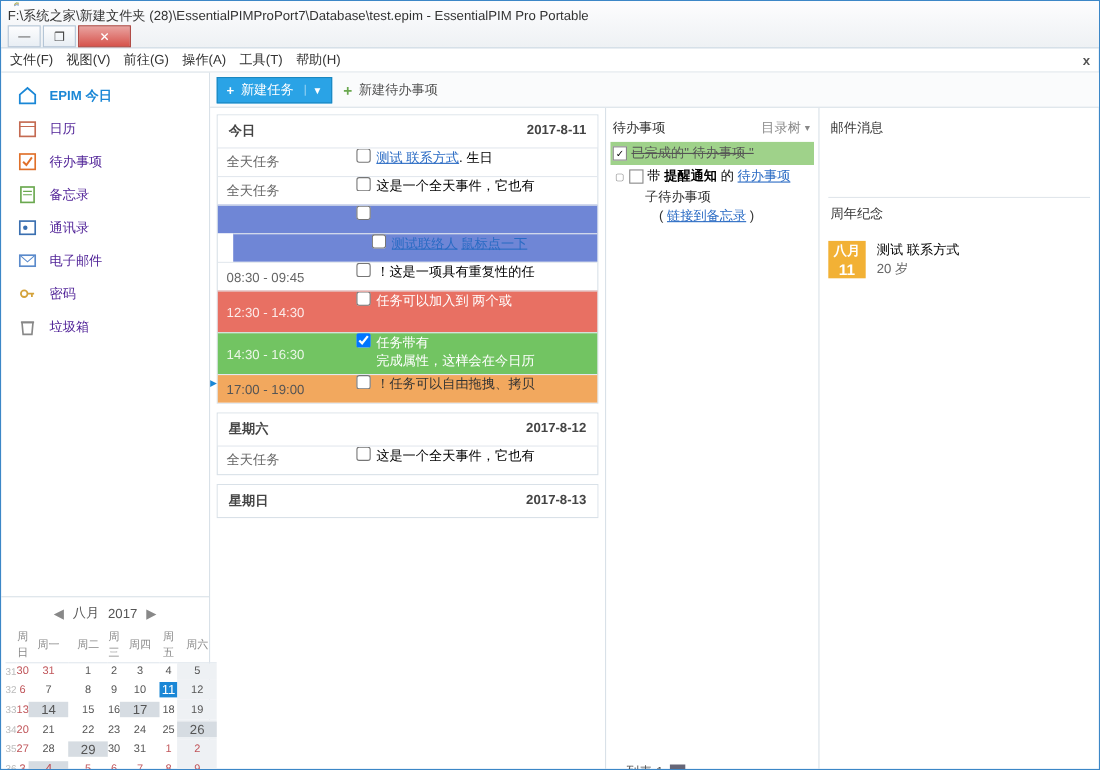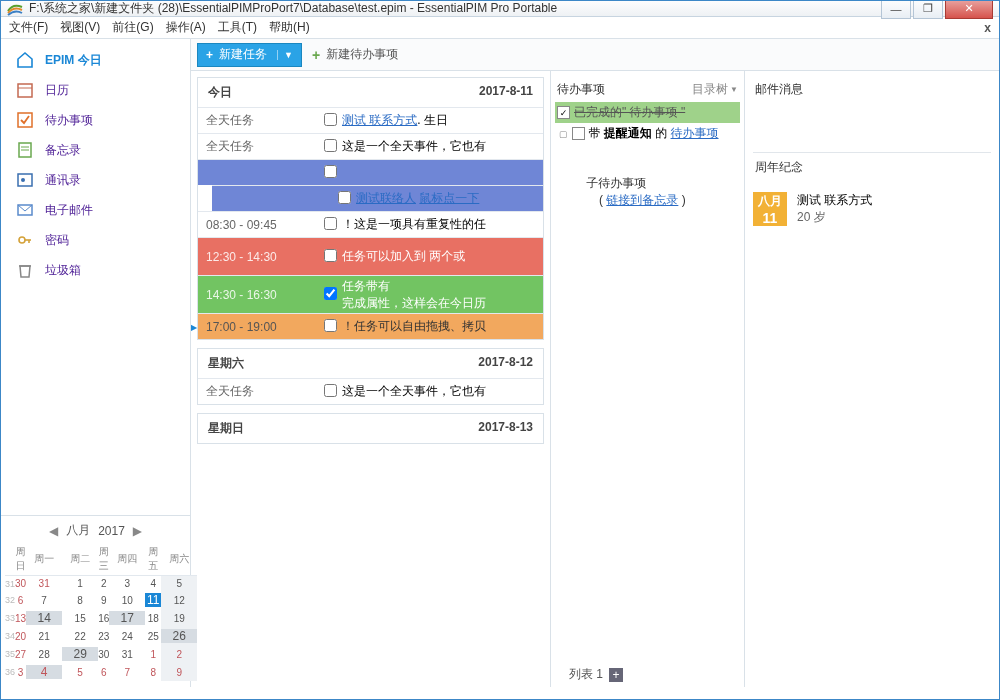--- a/index.html
+++ b/index.html
@@ -1,17 +1,17 @@
 <!DOCTYPE html>
 <html><head>
 <meta charset="utf-8">
 <style>
 * { margin: 0; padding: 0; box-sizing: border-box; font-family: "Microsoft YaHei", "Segoe UI", Tahoma, sans-serif; font-size: 12px; }
 body { background: #fff; width: 1000px; height: 700px; overflow: hidden; border: 1px solid #3c87c7; position: relative; }
-.titlebar { height: 16px; background: linear-gradient(#fdfdfe,#eef1f4); display: flex; align-items: center; padding: 0 6px; border-bottom: 1px solid #c7d4e0; }
+.titlebar { height: 43px; background: linear-gradient(#fdfdfe,#eef1f4); display: flex; padding: 0 6px; border-bottom: 1px solid #c7d4e0; flex-direction: column; }
 .titlebar .app-icon { width: 16px; height: 16px; margin-right: 6px; }
 .titlebar .title { flex: 1; color: #333; }
 .win-buttons { display: flex; gap: 2px; }
 .win-btn { width: 30px; height: 20px; display:flex; align-items:center; justify-content:center; border:1px solid #b4c5d6; background:linear-gradient(#fdfdfe,#e8eef4); font-size:11px; color:#444; }
 .win-btn.close { background: linear-gradient(#e9a3a0,#d6534c); color:#fff; border-color:#aa3a33; width:48px; }
 .menubar { height: 22px; display:flex; align-items:center; padding: 0 8px; gap: 12px; border-bottom:1px solid #d9e1e8; }
 .menubar span { color:#333; }
 .menubar .closex { margin-left:auto; color:#555; font-weight:bold; cursor:pointer; }
 .content { display:flex; height: calc(100% - 50px); }
 .sidebar { width: 190px; display:flex; flex-direction:column; border-right:1px solid #d9e1e8; }
@@ -37,41 +37,41 @@
 .btn-primary .drop { border-left:1px solid rgba(255,255,255,.5); padding-left:6px; margin-left:4px; font-size:9px; }
 .btn-sec { display:flex; align-items:center; gap:6px; color:#555; }
 .btn-sec .plus { color:#6aa84f; font-weight:bold; font-size:14px; }
 .panels { flex:1; display:flex; overflow:hidden; }
 .col { border-right:1px solid #d9e1e8; display:flex; flex-direction:column; }
 .col1 { width: 360px; padding:6px; overflow:auto; }
 .col2 { width: 194px; padding:6px 4px; position:relative; }
 .col3 { flex:1; padding:6px 8px; }
 .daycard { border:1px solid #d9e1e8; margin-bottom:8px; }
 .dayhead { display:flex; justify-content:space-between; padding:6px 10px; font-size:15px; font-weight:bold; color:#444; background:#fff; }
-.dayrow { display:flex; align-items:center; border-top:1px solid #e3e8ee; height:26px; font-size:12px; }
+.dayrow { display:flex; border-top:1px solid #e3e8ee; height:26px; font-size:12px; }
 .dayrow .time { width:120px; padding-left:8px; color:#666; display:flex; align-items:center; height:100%; }
 .dayrow .chk { width:24px; text-align:center; }
 .dayrow .desc { flex:1; padding-right:6px; white-space:nowrap; overflow:hidden; text-overflow:ellipsis; }
 .dayrow .tick { position:absolute; left:-10px; color:#1a87d6; }
 .link { color:#2a6bc4; text-decoration:underline; }
 .bg-blue { background:#6f86d6; color:#fff; }
 .bg-blue .time{color:rgba(255,255,255,.8);} 
 .bg-red { background:#e87063; color:#fff; }
 .bg-red .time{color:rgba(255,255,255,.85);} 
 .bg-green { background:#72c462; color:#fff; }
 .bg-green .time{color:rgba(255,255,255,.85);} 
 .bg-orange { background:#f2a85e; color:#333; }
 .bg-orange .time{color:#555;}
 .sec-head { display:flex; justify-content:space-between; align-items:center; padding:4px 2px; color:#333; font-size:14px; }
 .sec-head .mode { color:#888; font-size:11px; display:flex; align-items:center; gap:2px; }
 .todo-item { display:flex; align-items:center; gap:4px; padding:2px 2px; font-size:12px; }
 .todo-item.done { background:#9fd28a; }
 .todo-item.done .lbl { text-decoration:line-through; color:#555; }
 .todo-item .cb { width:13px; height:13px; border:1px solid #888; display:inline-flex; align-items:center; justify-content:center; font-size:9px; background:#fff;}
-.todo-child { padding-left:28px; font-size:12px; color:#333;margin-top:31px; }
+.todo-child { padding-left:28px; font-size:12px; color:#333; }
 .col2 .listbar { position:absolute; bottom:4px; left:18px; right:6px; display:flex; align-items:center; gap:6px; color:#555; }
 .col2 .listbar .add { width:14px; height:14px; background:#667; color:#fff; display:flex; align-items:center; justify-content:center; font-size:12px; }
 .anniv { border:1px solid #e1e6eb; padding:6px; margin-top:8px; display:flex; gap:10px; }
 .anniv-icon { width:34px; height:34px; background:#f2b135; display:flex; align-items:center; justify-content:center; color:#fff; font-size:10px; font-weight:bold; flex-direction:column; }
 input[type=checkbox]{ width:13px; height:13px; }
 </style>
 </head>
 <body>
 
 <div class="titlebar">

